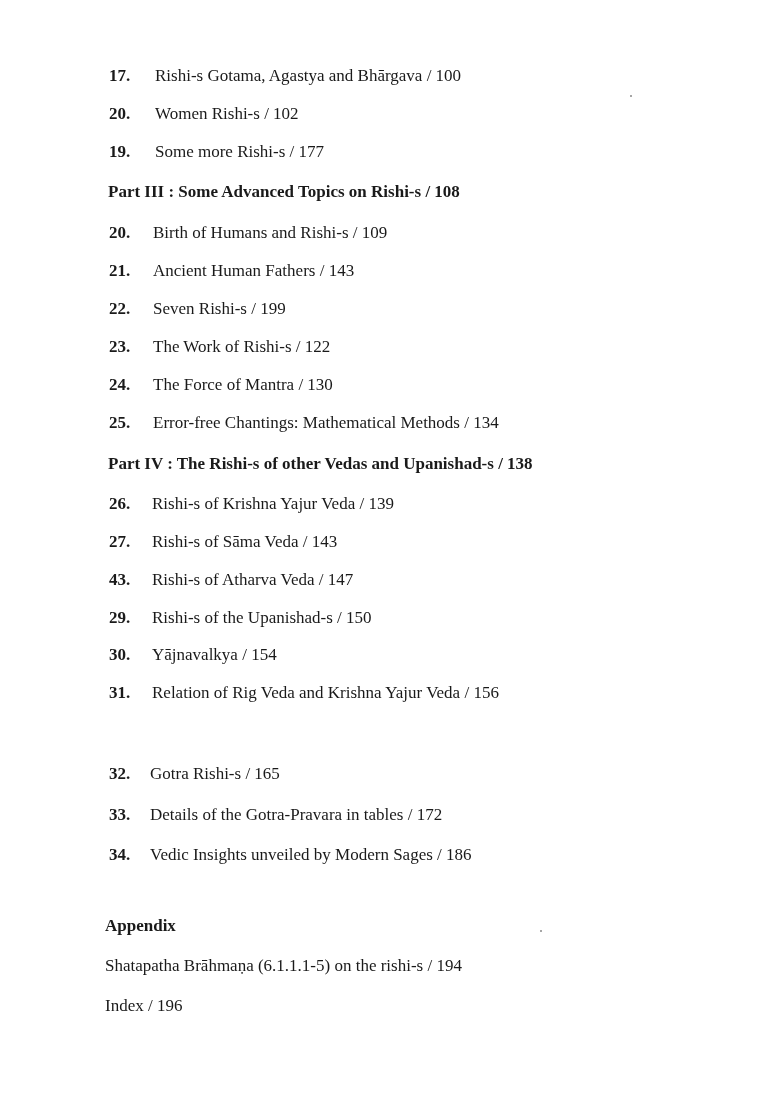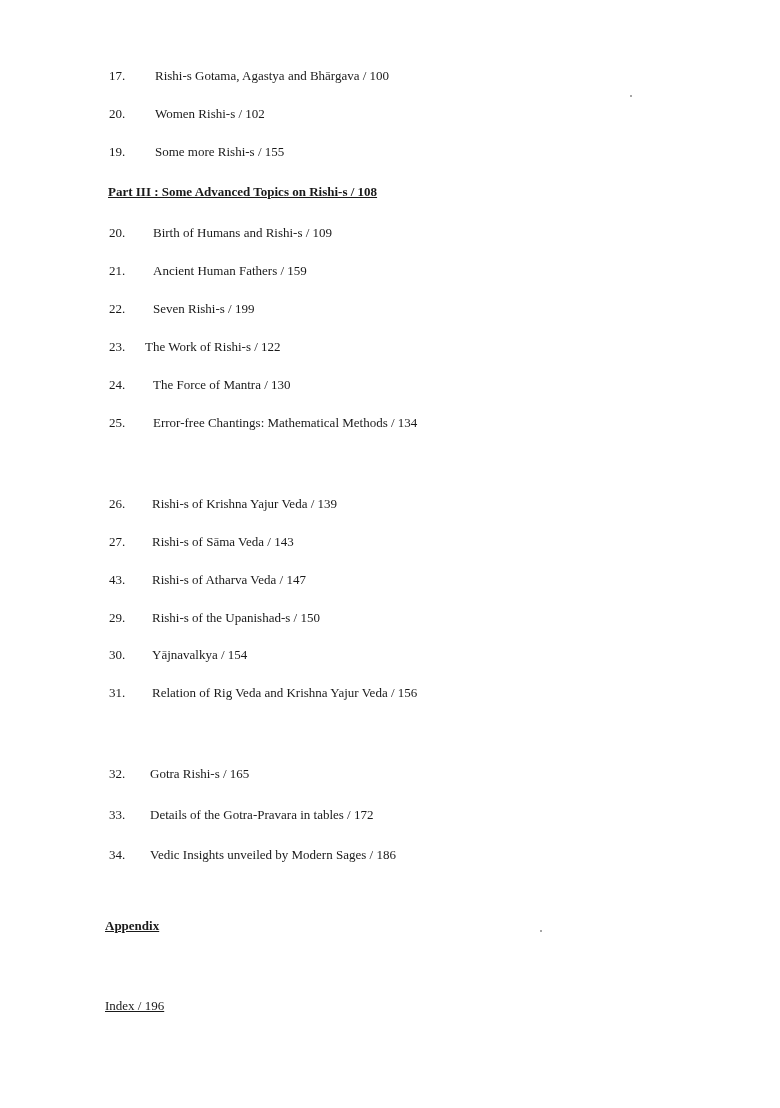--- a/index.html
+++ b/index.html
@@ -2,72 +2,73 @@
 <html><head>
   <meta charset="utf-8">
   <style>
     html, body { margin: 0; padding: 0; }
     body {
       width: 780px; height: 1108px; background: #ffffff;
       font-family: "Liberation Serif", serif; color: #1a1a1a;
       position: relative; overflow: hidden;
     }
     .page { position: absolute; left: 0; top: 0; width: 780px; height: 1108px; }
-    .line { position: absolute; left: 0; font-size: 13px; line-height: 24px; white-space: nowrap; text-decoration: underline; }
-    .entry .num { position: absolute; left: 109px; }
+    .line { position: absolute; left: 0; font-size: 17px; line-height: 24px; white-space: nowrap; }
+    .entry .num { position: absolute; left: 109px; font-weight: bold; }
     .entry .title { position: absolute; }
     .part { font-weight: bold; left: 108px; }
     .plain { left: 105px; }
     .speck { position: absolute; width: 2px; height: 2px; background: #888; border-radius: 1px; }
   </style>
 </head>
 <body>
 
 <div class="page">
 
   <div class="line entry" style="top:64px">
     <span class="num">17.</span>
     <span class="title" style="left:155px">Rishi-s Gotama, Agastya and Bhārgava / 100</span>
   </div>
   <div class="line entry" style="top:102px">
     <span class="num">20.</span>
     <span class="title" style="left:155px">Women Rishi-s / 102</span>
   </div>
   <div class="line entry" style="top:140px">
     <span class="num">19.</span>
-    <span class="title" style="left:155px">Some more Rishi-s / 155</span>
+    <span class="title" style="left:155px">Some more Rishi-s / 177</span>
   </div>
 
   <div class="line part" style="top:180px">Part III : Some Advanced Topics on Rishi-s / 108</div>
 
   <div class="line entry" style="top:221px">
     <span class="num">20.</span>
     <span class="title" style="left:153px">Birth of Humans and Rishi-s / 109</span>
   </div>
   <div class="line entry" style="top:259px">
     <span class="num">21.</span>
-    <span class="title" style="left:153px">Ancient Human Fathers / 159</span>
+    <span class="title" style="left:153px">Ancient Human Fathers / 143</span>
   </div>
   <div class="line entry" style="top:297px">
     <span class="num">22.</span>
     <span class="title" style="left:153px">Seven Rishi-s / 199</span>
   </div>
   <div class="line entry" style="top:335px">
     <span class="num">23.</span>
-    <span class="title" style="left:145px">The Work of Rishi-s / 122</span>
+    <span class="title" style="left:153px">The Work of Rishi-s / 122</span>
   </div>
   <div class="line entry" style="top:373px">
     <span class="num">24.</span>
     <span class="title" style="left:153px">The Force of Mantra / 130</span>
   </div>
   <div class="line entry" style="top:411px">
     <span class="num">25.</span>
     <span class="title" style="left:153px">Error-free Chantings: Mathematical Methods / 134</span>
   </div>
 
+  <div class="line part" style="top:452px">Part IV : The Rishi-s of other Vedas and Upanishad-s / 138</div>
 
   <div class="line entry" style="top:492px">
     <span class="num">26.</span>
     <span class="title" style="left:152px">Rishi-s of Krishna Yajur Veda / 139</span>
   </div>
   <div class="line entry" style="top:530px">
     <span class="num">27.</span>
     <span class="title" style="left:152px">Rishi-s of Sāma Veda / 143</span>
   </div>
   <div class="line entry" style="top:568px">
@@ -95,17 +96,18 @@
   <div class="line entry" style="top:803px">
     <span class="num">33.</span>
     <span class="title" style="left:150px">Details of the Gotra-Pravara in tables / 172</span>
   </div>
   <div class="line entry" style="top:843px">
     <span class="num">34.</span>
     <span class="title" style="left:150px">Vedic Insights unveiled by Modern Sages / 186</span>
   </div>
 
   <div class="line part plain" style="top:914px">Appendix</div>
+  <div class="line plain" style="top:954px">Shatapatha Brāhmaṇa (6.1.1.1-5) on the rishi-s / 194</div>
   <div class="line plain" style="top:994px">Index / 196</div>
 
   <div class="speck" style="left:630px; top:95px"></div>
   <div class="speck" style="left:540px; top:930px"></div>
 </div>
 
 </body></html>

